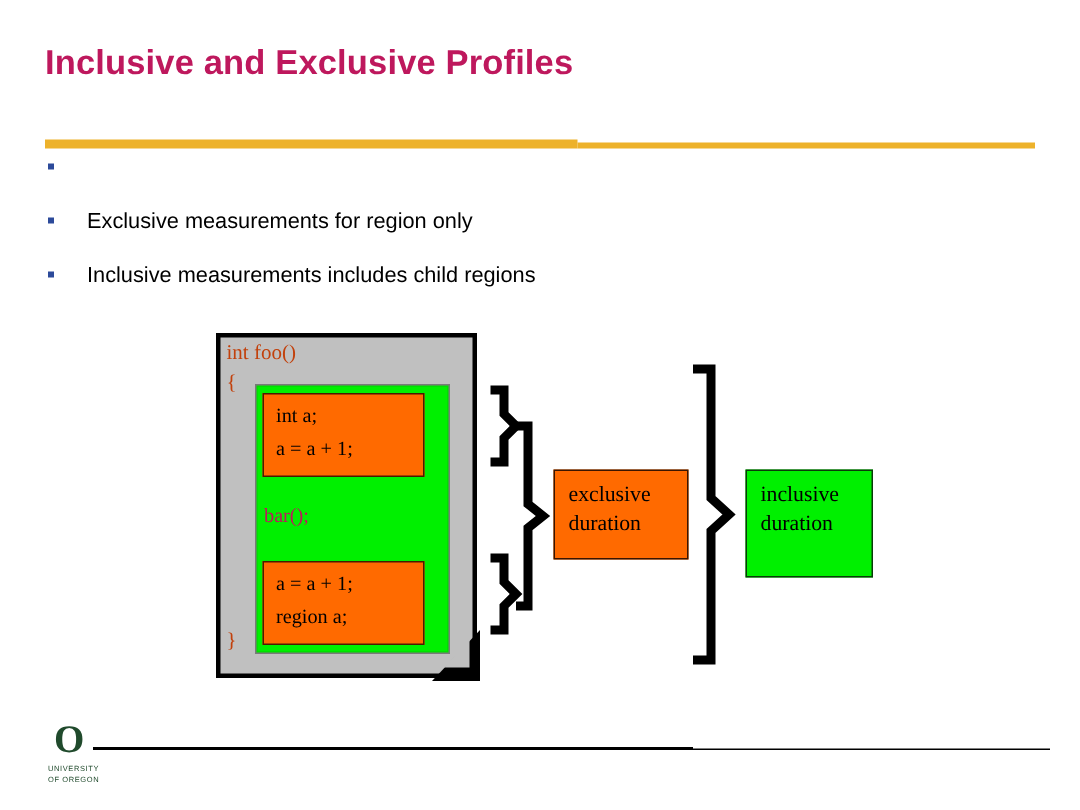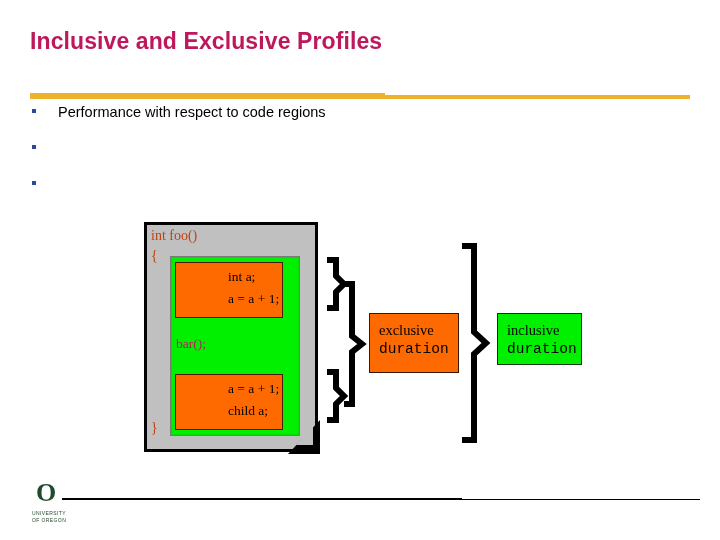--- a/index.html
+++ b/index.html
@@ -164,21 +164,20 @@
     width: 108px;
     height: 56px;
   }
   .code-line {
     position: absolute;
     left: 8px;
     font-family: "Liberation Serif", serif;
     font-size: 13.5px;
     color: #000000;
     white-space: nowrap;
-    margin-left: 44px;
   }
   .code-line.l0 { top: 6px; }
   .code-line.l1 { top: 28px; }
   #bar-call {
     position: absolute;
     left: 176px;
     top: 336px;
     font-family: "Liberation Serif", serif;
     font-size: 13.5px;
     color: #be185d;
@@ -210,26 +209,26 @@
     left: 369px;
     top: 313px;
     width: 90px;
     height: 60px;
     background: #ff6a00;
   }
   #inclusive-box {
     left: 497px;
     top: 313px;
     width: 85px;
-    height: 52px;
+    height: 72px;
     background: #00f000;
     border: 1px solid #0a3a0a;
   }
   .dur-l0 { display: block; }
-  .dur-l1 { display: block; font-family: Liberation Mono, monospace; }
+  .dur-l1 { display: block; }
 
   
   #footer-rule-left {
     position: absolute;
     left: 62px;
     top: 498px;
     width: 400px;
     height: 2px;
     background: #000000;
   }
@@ -273,27 +272,28 @@
 </head>
 <body>
 
 <div id="slide-title">Inclusive and Exclusive Profiles</div>
 
 <div id="gold-rule-thick"></div>
 <div id="gold-rule-thin"></div>
 
 <div class="bullet-row" id="bullet-0">
   <span class="bullet-mark"></span>
-  <span class="bullet-text">Performance with respect to code regions</span>
 </div>
 <div class="bullet-row" id="bullet-1">
   <span class="bullet-mark"></span>
+  <span class="bullet-text">Exclusive measurements for region only</span>
 </div>
 <div class="bullet-row" id="bullet-2">
   <span class="bullet-mark"></span>
+  <span class="bullet-text">Inclusive measurements includes child regions</span>
 </div>
 
 <div id="code-outer"></div>
 <div id="code-fold"></div>
 
 <div class="code-text" id="sig-line">int foo()</div>
 <div class="code-text" id="brace-open">{</div>
 <div class="code-text" id="brace-close">}</div>
 
 <div id="green-block"></div>
@@ -301,21 +301,21 @@
 
 <div class="orange-block" id="orange-top">
   <span class="code-line l0">int a;</span>
   <span class="code-line l1">a = a + 1;</span>
 </div>
 
 <div id="bar-call">bar();</div>
 
 <div class="orange-block" id="orange-bottom">
   <span class="code-line l0">a = a + 1;</span>
-  <span class="code-line l1">child a;</span>
+  <span class="code-line l1">region a;</span>
 </div>
 
 <svg id="brace-layer" viewBox="0 0 720 540" xmlns="http://www.w3.org/2000/svg">
   <g fill="none" stroke="#000000" stroke-width="6" stroke-linecap="butt" stroke-linejoin="miter">
 
     <path d="M327 260 L336 260 L336 276 L344 284 L336 292 L336 308 L327 308"></path>
 
     <path d="M327 372 L336 372 L336 388 L344 396 L336 404 L336 420 L327 420"></path>
 
     <path d="M344 284 L352 284 L352 336 L362 344 L352 352 L352 404 L344 404"></path>

